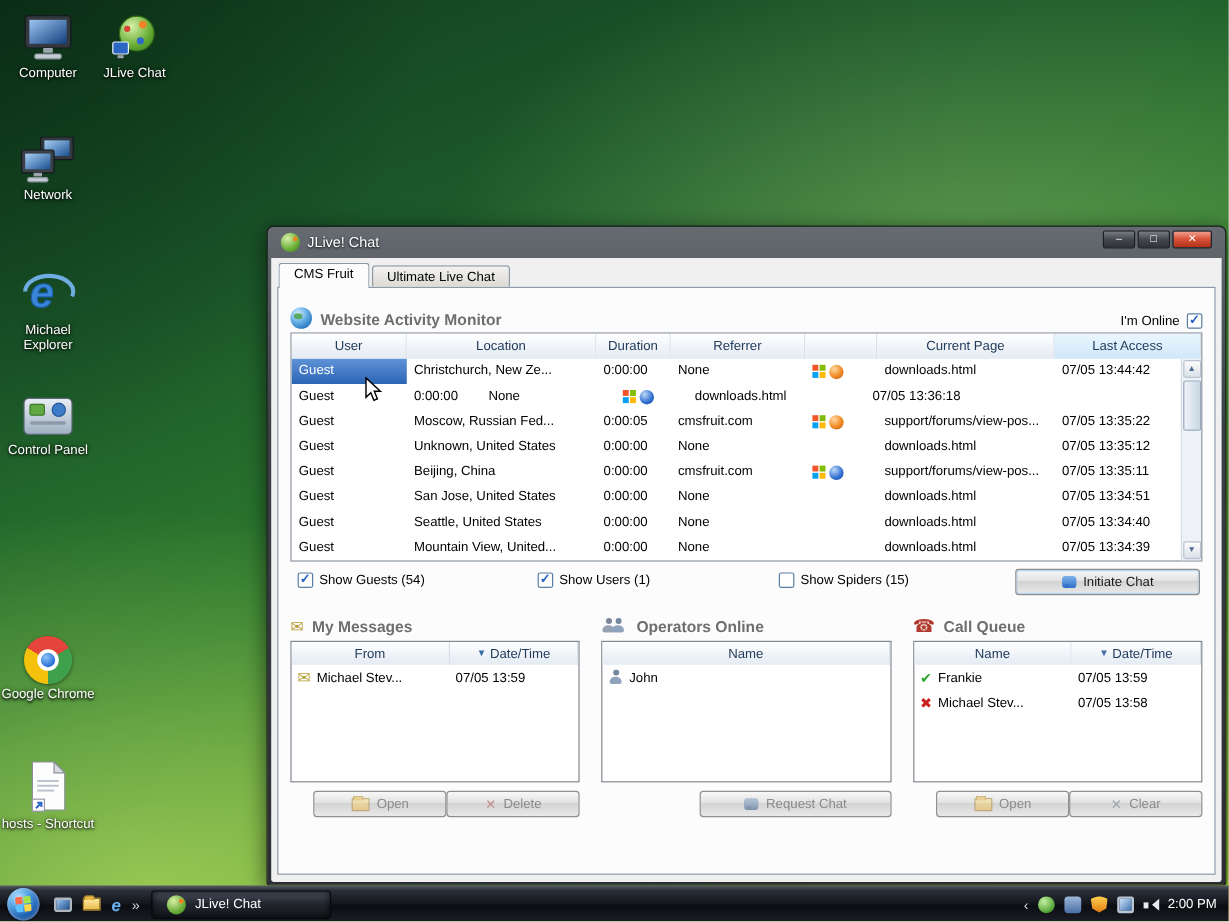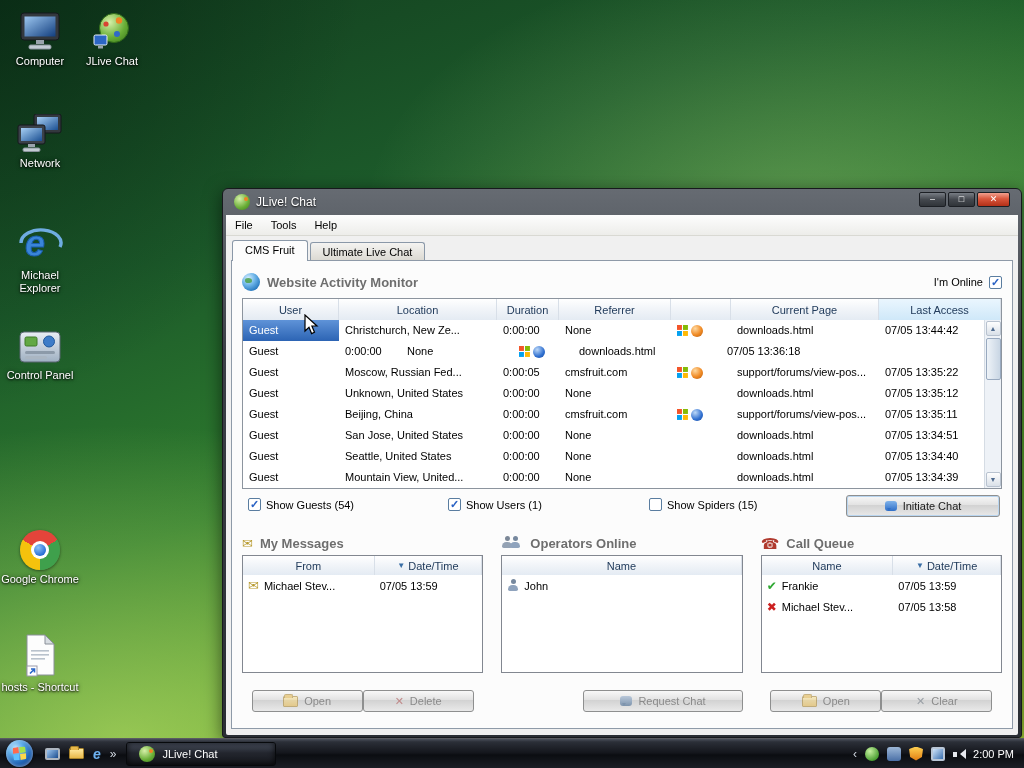--- a/index.html
+++ b/index.html
@@ -37,21 +37,21 @@
     background:linear-gradient(#787d84,#44484e 50%,#303439);color:#fff;font-size:9px;line-height:1}
   .wbtn.close{width:33px;background:linear-gradient(#f2a08e,#d9563c 45%,#b32f17)}
   .winbody{height:520px;background:#f0f0f0;border-radius:0 0 2px 2px;display:flex;flex-direction:column}
   .menubar{height:21px;display:flex;align-items:center;background:linear-gradient(#fdfdfd,#ededea);border-bottom:1px solid #d9d9d3}
   .mitem{padding:3px 9px;font-size:11px}
   .tabstrip{height:24px;display:flex;gap:2px;padding:4px 6px 0;position:relative}
   .tab{padding:3px 12px 4px;font-size:11px;border:1px solid #8a98a8;border-bottom:none;border-radius:3px 3px 0 0;
     background:linear-gradient(#f4f3f1,#dcdad3);margin-top:2px}
   .tab.active{background:#fcfcfc;margin-top:0;position:relative;z-index:2;margin-bottom:-1px;padding-bottom:6px}
   .tabpage{flex:1;margin:0 5px 6px;border:1px solid #8e9aa8;background:#fcfcfc;padding:8px 10px;position:relative;z-index:1}
-  .monhead{height:26px;display:flex;align-items:center;gap:7px}
+  .monhead{height:26px;display:flex;align-items:flex-end;gap:7px}
   .gray-title{font-size:13px;font-weight:bold;color:#6e6e6e;text-shadow:0 1px 0 #fff}
   .globe{width:18px;height:18px;border-radius:50%;position:relative;
     background:radial-gradient(circle at 35% 30%,#d8efff,#6cb4e8 40%,#2a7bc0 75%,#185c98)}
   .globe:after{content:"";position:absolute;left:3px;top:5px;width:7px;height:5px;border-radius:50% 60% 40% 50%;background:#4aa04a;opacity:.85}
   .online-wrap{margin-left:auto;display:flex;align-items:center;gap:6px;font-size:11px}
   .cb{width:13px;height:13px;background:#fff;border:1px solid #5a7da0;border-radius:2px;display:inline-flex;align-items:center;justify-content:center;
     font-size:11px;line-height:1;color:#2a62c4;font-weight:bold}
   
   .table{position:relative;margin-top:3px;border:1px solid #8c949e;background:#fff;height:191px;overflow:hidden}
   .thead{display:flex;height:21px}
@@ -93,21 +93,21 @@
   .panel{flex:1;min-width:0}
   .phead-title{display:flex;align-items:center;gap:7px;height:24px}
   .pbox{height:118px;border:1px solid #828790;background:#fff;display:flex;flex-direction:column;overflow:hidden}
   .phr{display:flex;height:19px;flex:0 0 auto}
   .pth{display:flex;align-items:center;justify-content:center;gap:3px;font-size:11px;color:#223c5c;
     border-right:1px solid #d8dfe8;background:linear-gradient(#ffffff,#f2f5f9 45%,#e4ebf3)}
   .sortglyph{font-size:8px;color:#3a6ea5;line-height:1}
   .prow{display:flex;height:21px;align-items:center;font-size:11px}
   .pcell{display:flex;align-items:center;gap:5px;padding-left:5px;white-space:nowrap;overflow:hidden}
   .w55{width:55%}.w45{width:45%}.w100{width:100%}
-  .btnrow{display:flex;justify-content:center;margin-top:17px}
+  .btnrow{display:flex;justify-content:flex-end;margin-top:7px}
   .pbtn{width:46%;color:#8a8a8a}
   .pbtn.wide{width:66%;margin-left:auto}
   .env{font-size:13px;color:#b89b30;line-height:1}
   .phoneico{font-size:15px;color:#b03a2e;line-height:1}
   .ok{color:#2fa832;font-size:12px;line-height:1}
   .bad{color:#cc2020;font-size:12px;line-height:1}
   .person{width:12px;height:13px;position:relative;flex:0 0 auto}
   .person:before{content:"";position:absolute;left:3.5px;top:0;width:5px;height:5px;border-radius:50%;background:#76889e}
   .person:after{content:"";position:absolute;left:1px;top:6px;width:10px;height:6px;border-radius:5px 5px 2px 2px;background:#8fa3bd}
   .people{width:22px;height:16px;position:relative}
@@ -274,25 +274,20 @@
           </div>
         <div class="wbtn">
             <span>□</span>
           </div>
         <div class="wbtn close">
             <span>✕</span>
           </div>
       </div>
     </div>
     <div class="winbody">
-      <div class="menubar">
-        <span class="mitem">File</span>
-        <span class="mitem">Tools</span>
-        <span class="mitem">Help</span>
-      </div>
       <div class="tabstrip">
         <div class="tab active">CMS Fruit</div>
         <div class="tab">Ultimate Live Chat</div>
       </div>
       <div class="tabpage">
 
         <div class="monhead">
           <span class="globe"></span>
           <span class="gray-title">Website Activity Monitor</span>
           <span class="online-wrap">

